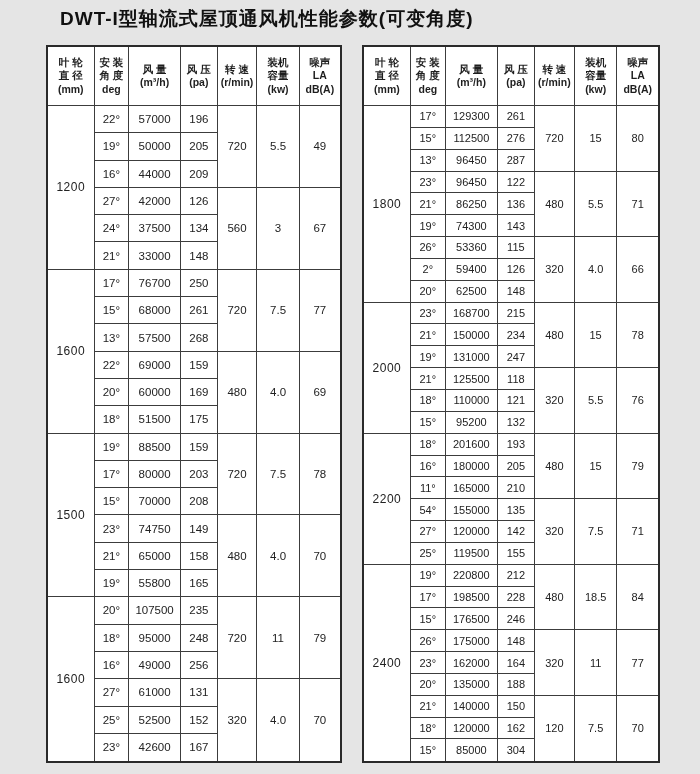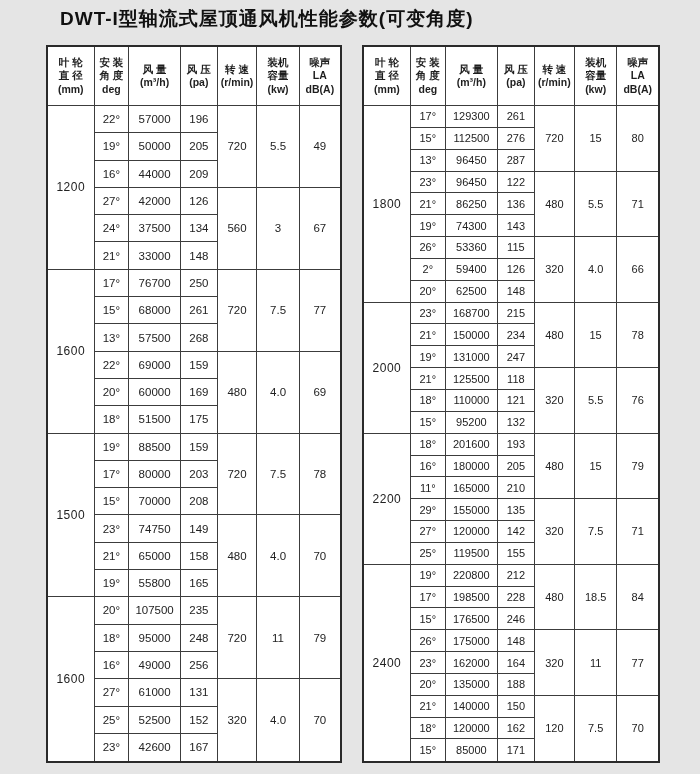--- a/index.html
+++ b/index.html
@@ -359,21 +359,21 @@
             <td>16°</td>
             <td>180000</td>
             <td>205</td>
           </tr>
           <tr>
             <td>11°</td>
             <td>165000</td>
             <td>210</td>
           </tr>
           <tr>
-            <td>29°</td>
+            <td>54°</td>
             <td>155000</td>
             <td>135</td>
             <td rowspan="3">320</td>
             <td rowspan="3">7.5</td>
             <td rowspan="3">71</td>
           </tr>
           <tr>
             <td>27°</td>
             <td>120000</td>
             <td>142</td>
@@ -429,18 +429,18 @@
             <td rowspan="3">70</td>
           </tr>
           <tr>
             <td>18°</td>
             <td>120000</td>
             <td>162</td>
           </tr>
           <tr>
             <td>15°</td>
             <td>85000</td>
-            <td>171</td>
+            <td>304</td>
           </tr>
         </tbody>
       </table>
   </div>
 </div>
 
 </body></html>

